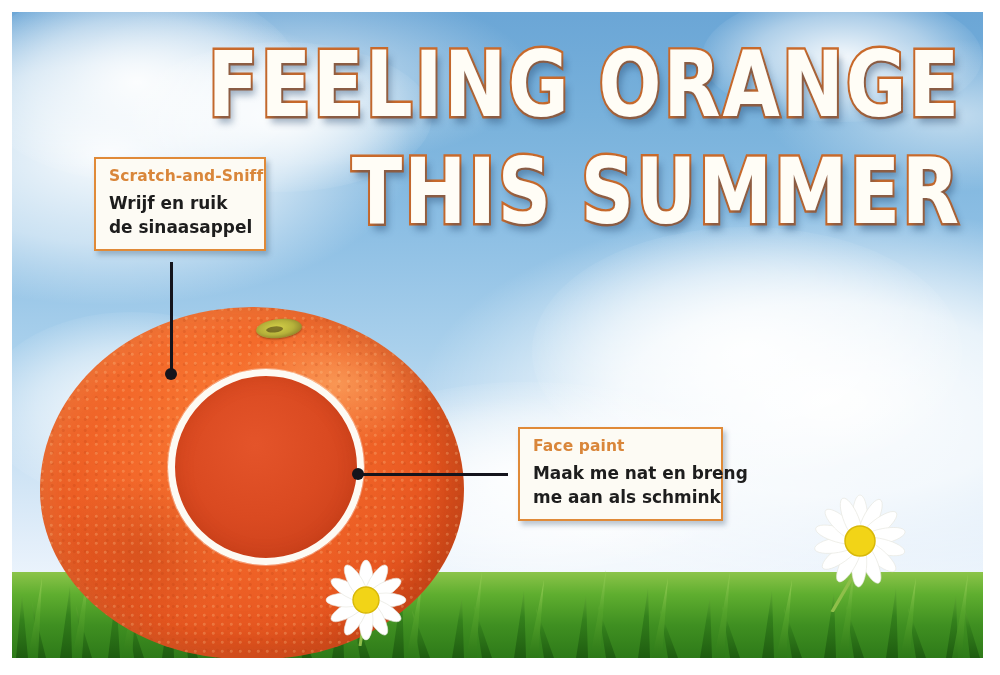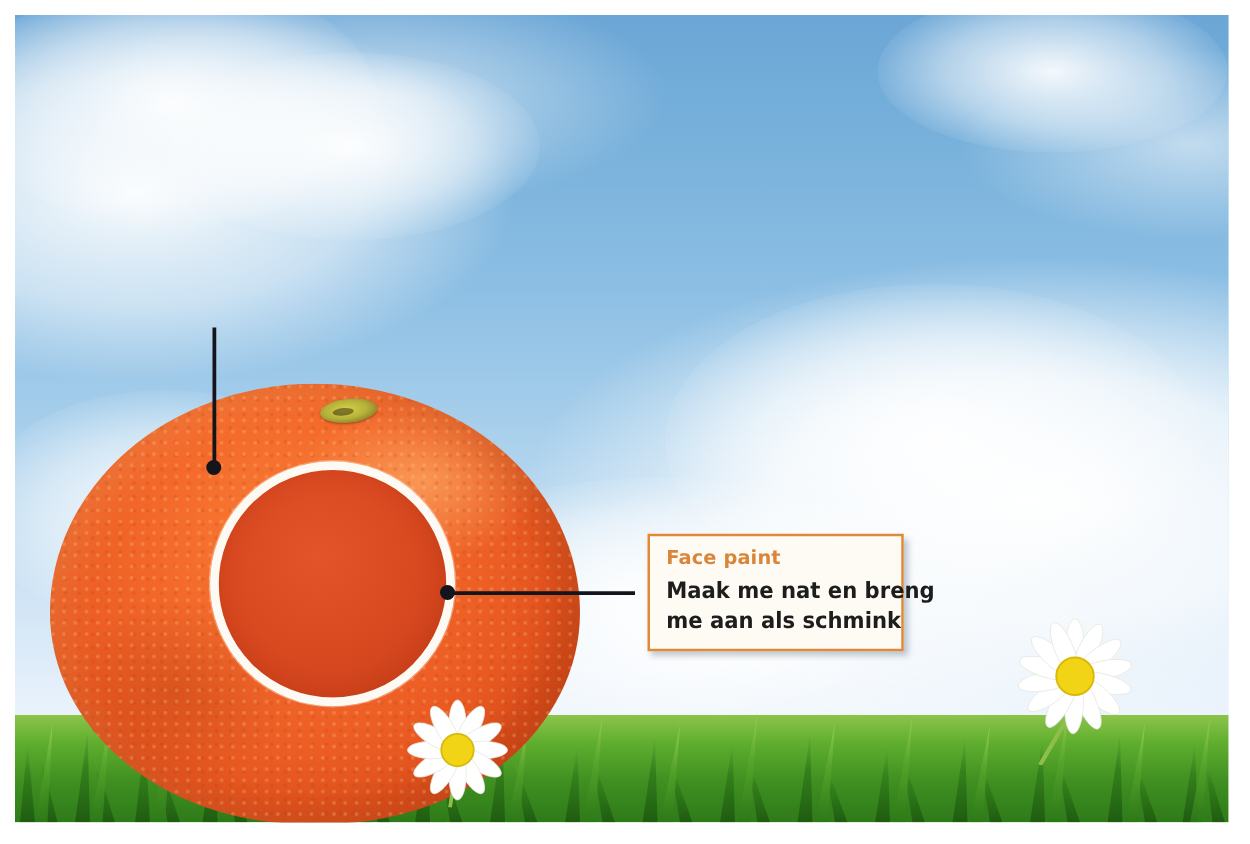--- a/index.html
+++ b/index.html
@@ -240,26 +240,35 @@
           <ellipse cx="58" cy="26" rx="7.5" ry="23" transform="rotate(260 58 49)"></ellipse>
           <ellipse cx="58" cy="26" rx="7.5" ry="23" transform="rotate(286 58 49)"></ellipse>
           <ellipse cx="58" cy="26" rx="7.5" ry="23" transform="rotate(312 58 49)"></ellipse>
           <ellipse cx="58" cy="26" rx="7.5" ry="23" transform="rotate(338 58 49)"></ellipse>
         </g>
         <circle cx="58" cy="49" r="15" fill="#f2d417"></circle>
         <circle cx="58" cy="49" r="15" fill="none" stroke="#d8b808" stroke-width="1.5"></circle>
       </svg>
     </div>
 
+    <div class="headline">
+      <span class="hl-line hl1">FEELING ORANGE</span>
+      <span class="hl-line hl2">THIS SUMMER</span>
+    </div>
 
     <div class="leader" id="leader-sniff-line"></div>
     <div class="leader-dot" id="leader-sniff-dot"></div>
     <div class="leader" id="leader-face-line"></div>
     <div class="leader-dot" id="leader-face-dot"></div>
 
+    <div class="callout" id="callout-sniff">
+      <div class="co-title">Scratch-and-Sniff</div>
+      <div class="co-line">Wrijf en ruik</div>
+      <div class="co-line">de sinaasappel</div>
+    </div>
 
     <div class="callout" id="callout-face">
       <div class="co-title">Face paint</div>
       <div class="co-line">Maak me nat en breng</div>
       <div class="co-line">me aan als schmink</div>
     </div>
 
   </div>
 </div>
 

